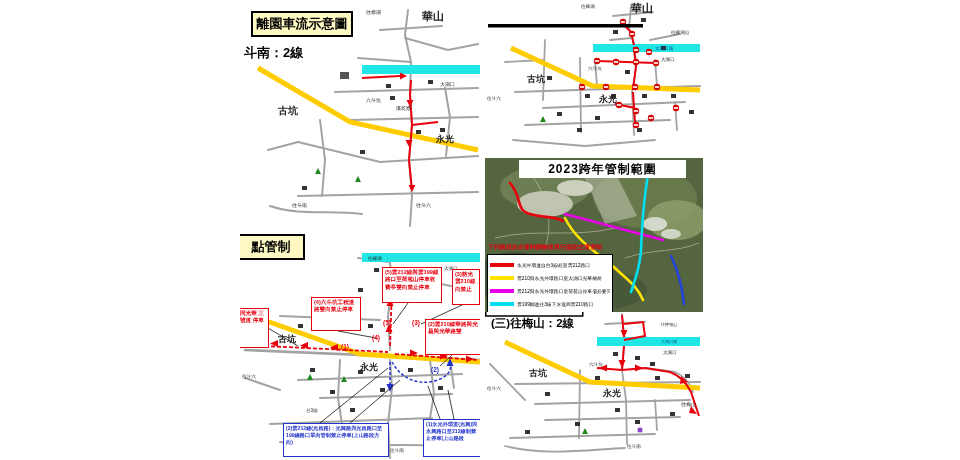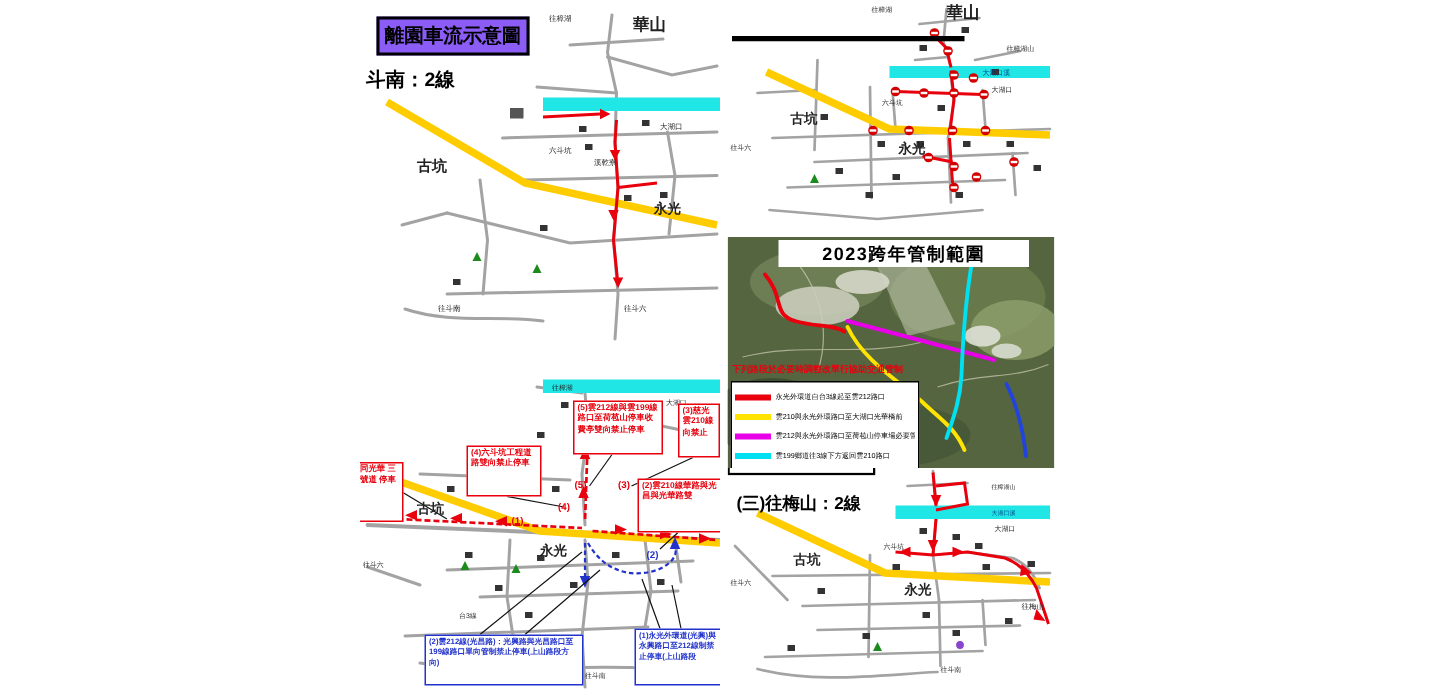--- a/index.html
+++ b/index.html
@@ -1,20 +1,20 @@
 <!DOCTYPE html>
 <html><head>
 <meta charset="utf-8">
 <style>
   html,body{margin:0;padding:0;background:#fff;}
   .page{position:relative;width:960px;height:460px;background:#ffffff;overflow:hidden;
         font-family:"Liberation Sans",sans-serif;}
   .panel{position:absolute;overflow:hidden;background:#fff;}
   .panel svg.map{position:absolute;left:0;top:0;width:100%;height:100%;}
-  .titlebox{position:absolute;border:2px solid #000;background:#8b5cf6;display:flex;
+  .titlebox{position:absolute;border:2px solid #000;background:#fef9c3;display:flex;
             align-items:center;justify-content:center;font-weight:bold;font-size:13px;color:#000;}
   .sub{position:absolute;font-weight:bold;font-size:13px;color:#000;text-align:center;}
   .sat-title{position:absolute;background:#fff;color:#000;font-weight:bold;font-size:12px;
              display:flex;align-items:center;justify-content:center;letter-spacing:1px;}
   .warn{position:absolute;color:#e8000d;font-weight:bold;font-size:6px;line-height:1.1;}
   .legend{position:absolute;background:#fff;border:1px solid #000;padding:3px 2px;box-sizing:border-box;}
   .lrow{display:flex;align-items:center;gap:3px;height:13px;}
   .lswatch{display:inline-block;width:24px;height:4px;flex:0 0 auto;}
   .llabel{font-size:4.8px;color:#000;white-space:nowrap;overflow:hidden;}
   .callout{position:absolute;background:#fff;font-weight:bold;line-height:1.3;
@@ -355,20 +355,23 @@
       <g fill="#222" font-size="4.6">
         <text x="204" y="42">大湖口</text>
         <text x="128" y="32">往樟湖</text>
         <text x="38" y="114" font-size="9" font-weight="bold">古坑</text>
         <text x="120" y="142" font-size="9" font-weight="bold">永光</text>
         <text x="66" y="184">台3線</text>
         <text x="150" y="224">往斗南</text>
         <text x="2" y="150">往斗六</text>
       </g>
     </svg>
+    <div class="titlebox" style="left:-3px;top:6px;width:64px;height:22px">
+      <span>點管制</span>
+    </div>
     <div class="callout c-red" style="left:142px;top:39px;width:60px;height:36px">(5)雲212線與雲199線路口至荷苞山停車收費亭雙向禁止停車</div>
     <div class="callout c-red" style="left:212px;top:41px;width:28px;height:36px">(3)慈光 雲210線 向禁止</div>
     <div class="callout c-red" style="left:71px;top:69px;width:50px;height:34px">(4)六斗坑工程道路雙向禁止停車</div>
     <div class="callout c-red" style="left:-3px;top:80px;width:32px;height:40px">同光華 三號道 停車</div>
     <div class="callout c-red" style="left:185px;top:91px;width:57px;height:36px">(2)雲210線華路與光昌與光華路雙</div>
     <div class="callout c-blue" style="left:43px;top:195px;width:106px;height:34px">(2)雲212線(光昌路)：光興路與光昌路口至199線路口單向管制禁止停車(上山路段方向)</div>
     <div class="callout c-blue" style="left:183px;top:191px;width:59px;height:38px">(1)永光外環道(光興)與永興路口至212線制禁止停車(上山路段</div>
   </section>
 
   <section class="panel" style="left:485px;top:312px;width:218px;height:148px">
@@ -429,16 +432,16 @@
         <text x="178" y="42">大湖口</text>
         <text x="176" y="14" font-size="4">往樟湖山</text>
         <text x="104" y="54">六斗坑</text>
         <text x="44" y="64" font-size="9" font-weight="bold">古坑</text>
         <text x="118" y="84" font-size="9" font-weight="bold">永光</text>
         <text x="196" y="94" font-size="5">往梅山</text>
         <text x="142" y="136">往斗南</text>
         <text x="2" y="78">往斗六</text>
       </g>
     </svg>
-    <div class="sub" style="left:6px;top:16px;font-size:11.5px">(三)往梅山：2線</div>
+    <div class="sub" style="left:6px;top:4px;font-size:11.5px">(三)往梅山：2線</div>
   </section>
 
 </div>
 
 </body></html>

